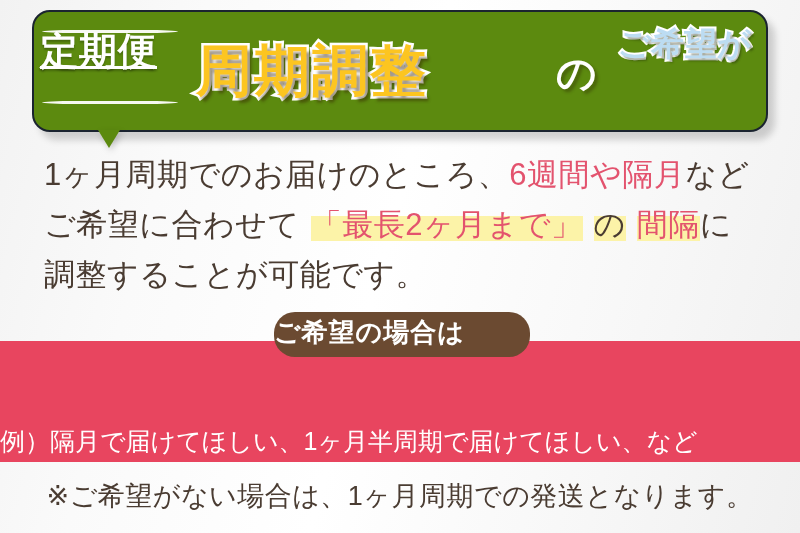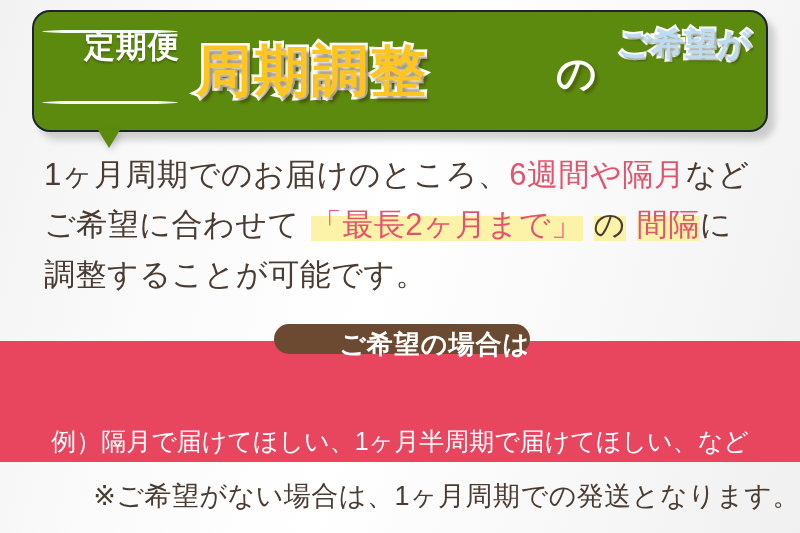--- a/index.html
+++ b/index.html
@@ -50,27 +50,28 @@
     filter: drop-shadow(2px 3px 3px rgba(0,0,0,0.18));
     z-index: 3;
   }
 
   
   .teiki {
     position: absolute;
     left: 40px;
     top: 26px;
     width: 140px;
-    text-align: right;
-    color: #ffffff;
-    font-size: 31px;
+    text-align: left;
+    color: #ffffff;
+    font-size: 38px;
     font-weight: 700;
     letter-spacing: 1px;
     line-height: 1.35;
     text-shadow: 0 2px 2px rgba(0,0,0,0.25);
+    text-decoration: underline;
   }
   .rule {
     position: absolute;
     left: 42px;
     width: 136px;
     height: 3px;
     background: #ffffff;
     border-radius: 50%/100%;
     opacity: 0.95;
   }
@@ -136,30 +137,30 @@
   .pink { color: #e3536e; text-align: right; }
   .hl {
     background: linear-gradient(transparent 26%, #fcf3a8 26%, #fcf3a8 96%, transparent 96%);
     margin-left: 11px;
   }
 
   
   .pill {
     position: absolute;
     left: 274px;
-    top: 324px;
+    top: 312px;
     width: 256px;
-    height: 30px;
+    height: 45px;
     background: #6b4a31;
     border-radius: 21px;
     color: #ffffff;
     font-size: 26px;
     font-weight: 700;
     line-height: 41px;
-    text-align: right;
+    text-align: left;
     letter-spacing: 1px;
     z-index: 4;
   }
 
   
   .pink-band {
     position: absolute;
     left: 0;
     top: 341px;
     width: 800px;
@@ -178,35 +179,35 @@
     letter-spacing: 0px;
     white-space: nowrap;
     line-height: 48px;
   }
   .band-main .y { color: #fced8c; }
   .band-sub {
     position: absolute;
     left: 0;
     top: 424px;
     width: 800px;
+    text-align: left;
+    font-size: 25px;
+    color: #ffffff;
+    letter-spacing: 0px;
+    white-space: nowrap;
+    line-height: 34px;
+  }
+
+  
+  .footer-note {
+    position: absolute;
+    left: 0;
+    top: 478px;
+    width: 800px;
     text-align: center;
-    font-size: 25px;
-    color: #ffffff;
-    letter-spacing: 0px;
-    white-space: nowrap;
-    line-height: 34px;
-  }
-
-  
-  .footer-note {
-    position: absolute;
-    left: 0;
-    top: 478px;
-    width: 800px;
-    text-align: right;
     font-size: 27px;
     color: #4a3c32;
     letter-spacing: 0.5px;
     white-space: nowrap;
   }
 </style>
 </head>
 <body>
 
 <div id="banner">

